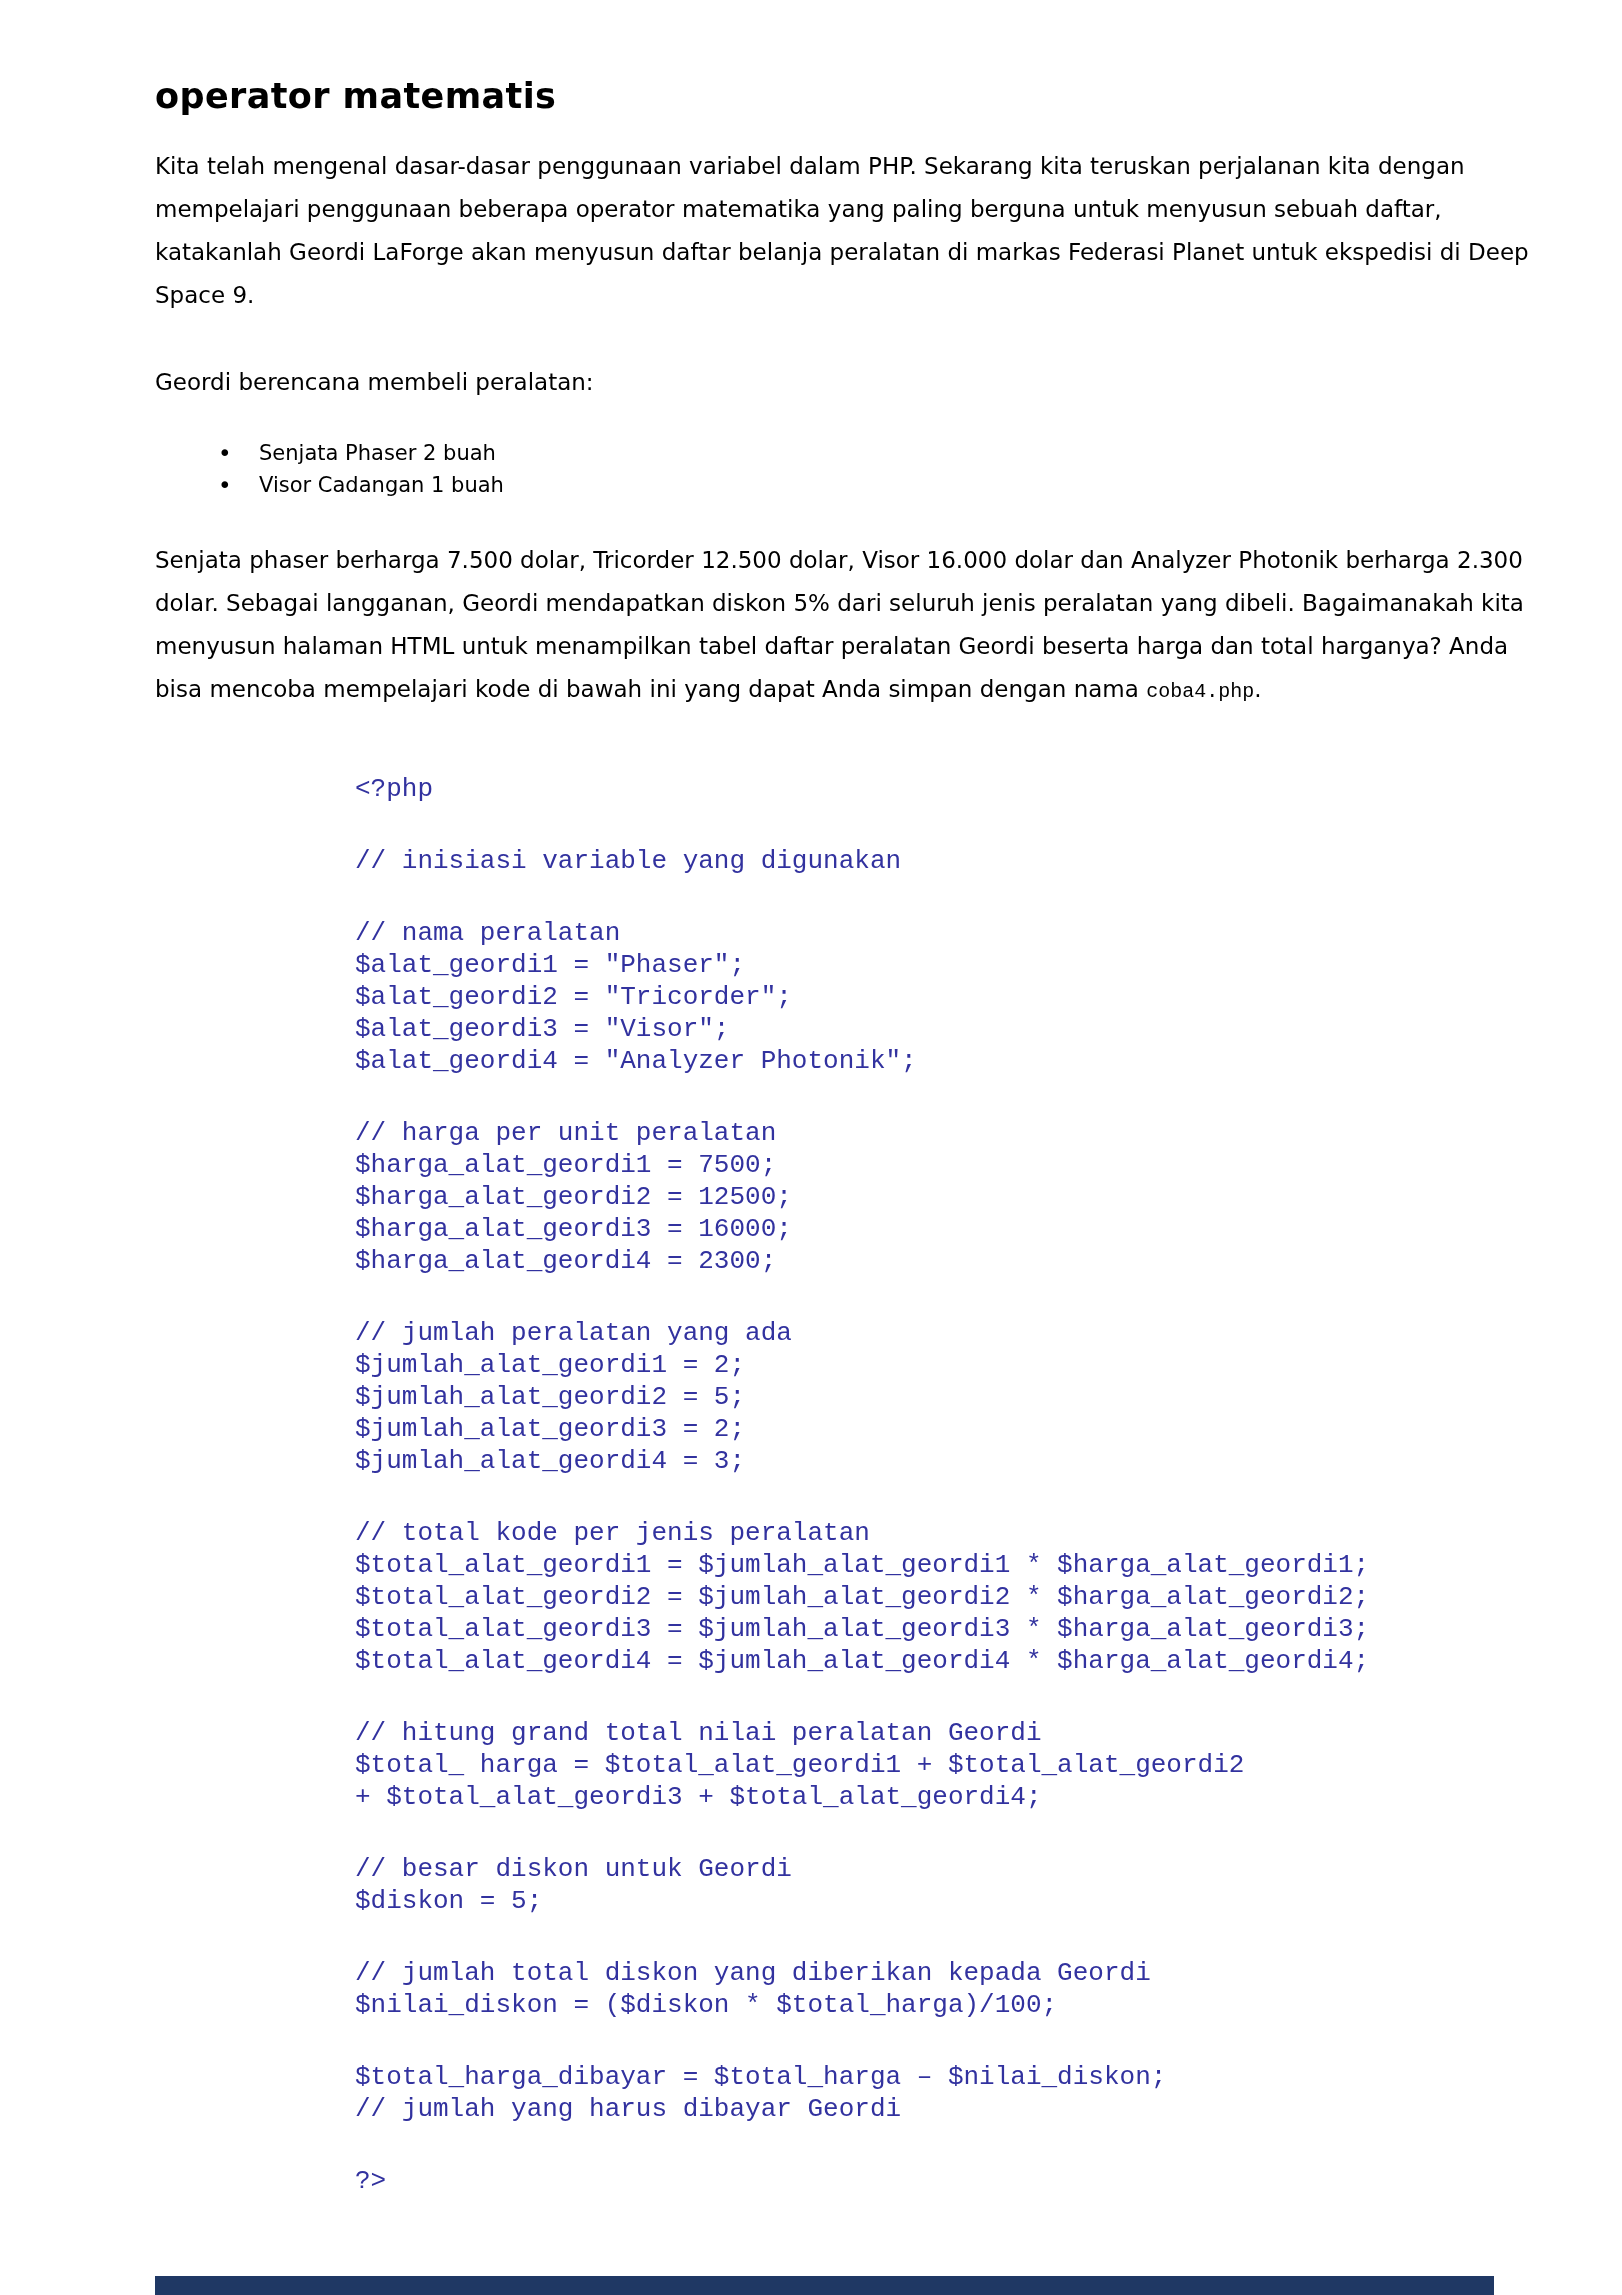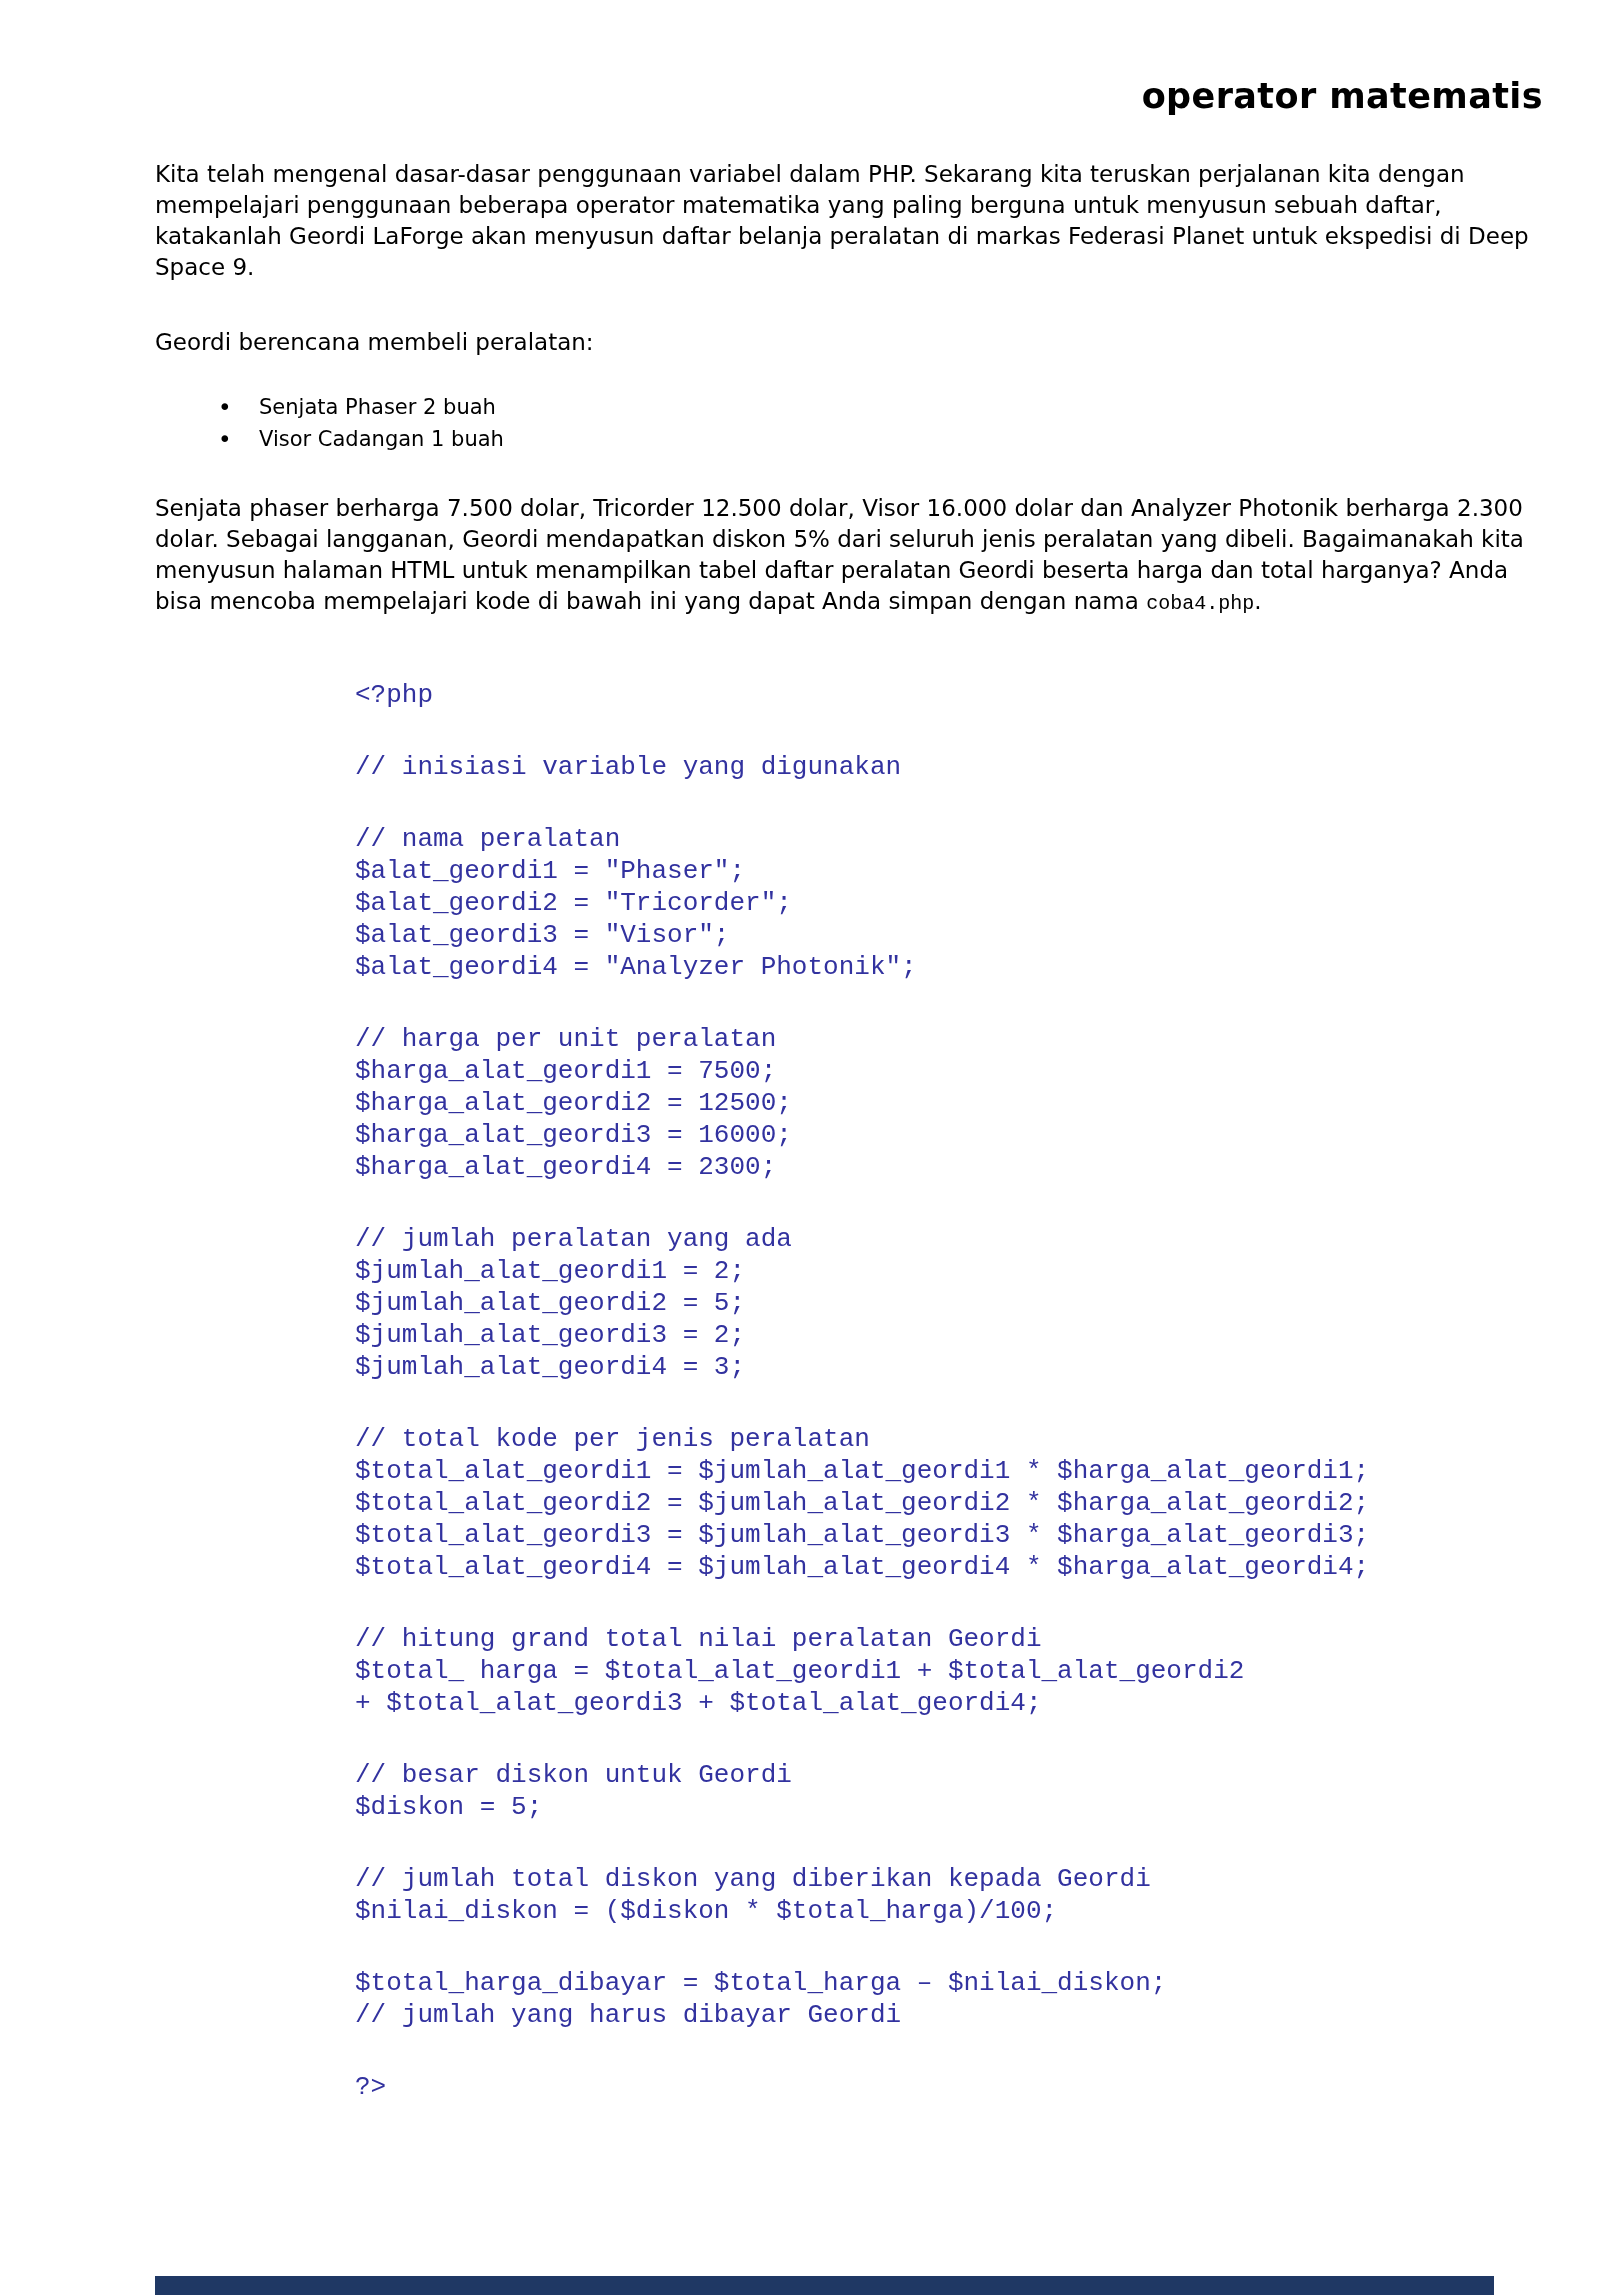--- a/index.html
+++ b/index.html
@@ -17,27 +17,26 @@
     color: var(--body-text, #000000);
     box-sizing: border-box;
     padding: 76px 79px 0 155px;
   }
   .content {
     max-width: 1388px;
   }
   h1.doc-title {
     font-size: 35px;
     font-weight: bold;
-    margin: 0 0 43px 0;
+    margin: 0 0 29px 0;
     letter-spacing: 0.4px;
-    text-align: right;
   }
   p.body-para {
     font-size: 23px;
-    line-height: 31px;
+    line-height: 43px;
     margin: 0 0 44px 0;
   }
   p.plan-para {
     margin-bottom: 33px;
   }
   .bullet-list {
     margin: 0 0 38px 0;
     padding: 0;
   }
   .bullet-list > div {

